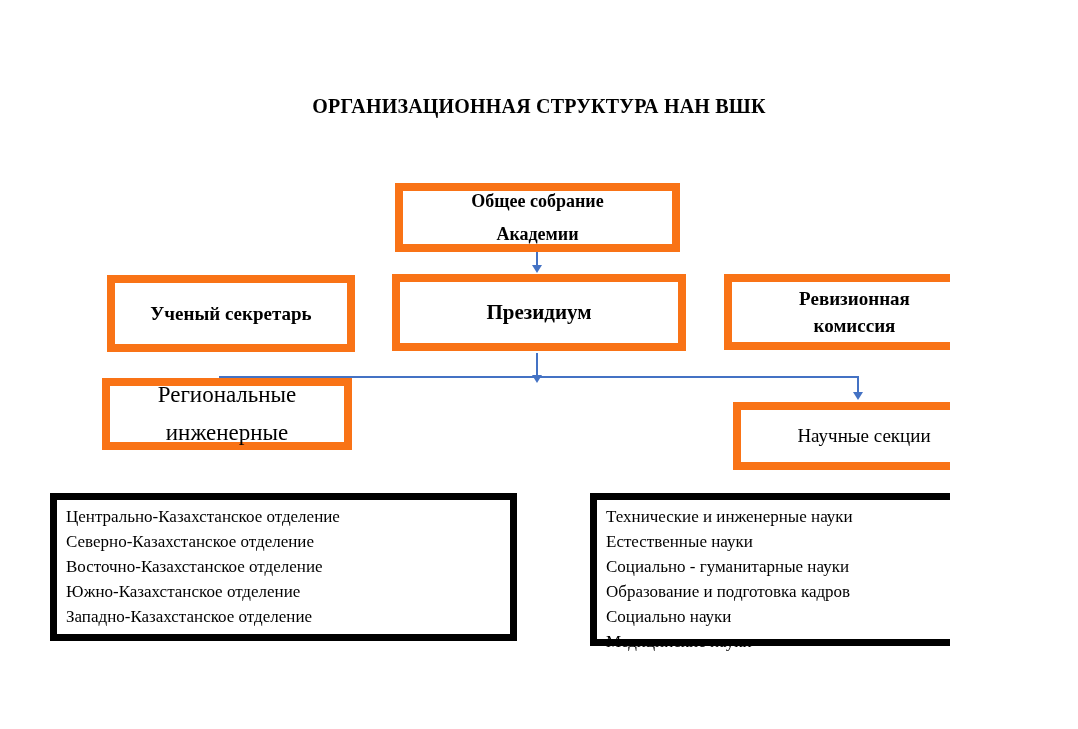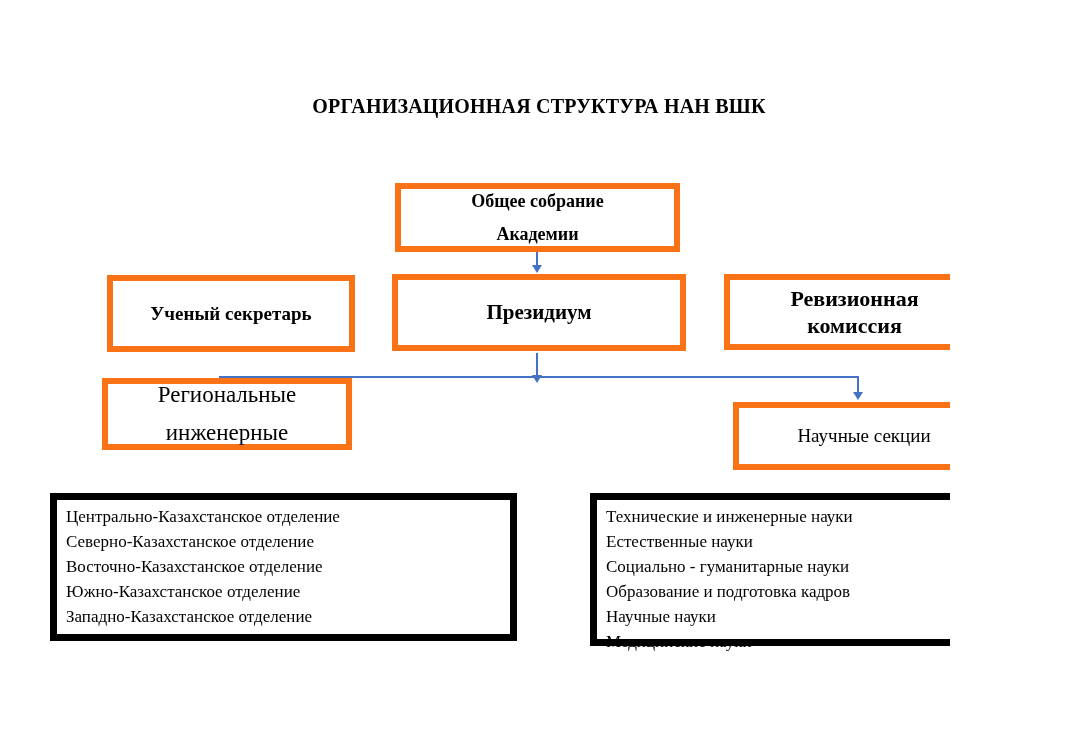--- a/index.html
+++ b/index.html
@@ -20,35 +20,35 @@
     left: 0;
     top: 95px;
     width: 1078px;
     text-align: center;
     font-weight: bold;
     font-size: 20px;
     letter-spacing: 0.2px;
   }
   .gbox {
     position: absolute;
-    border: 6px solid #f97316;
+    border: 8px solid #f97316;
     background: #ffffff;
     display: flex;
     flex-direction: column;
     align-items: center;
     justify-content: center;
     text-align: center;
   }
   .gbox .l { display: block; }
   .bold { font-weight: bold; }
 
   .box-assembly   { left: 395px; top: 183px; width: 285px; height: 69px; font-size: 18px; line-height: 33px; }
   .box-secretary  { left: 107px; top: 275px; width: 248px; height: 77px; font-size: 19px; }
   .box-presidium  { left: 392px; top: 274px; width: 294px; height: 77px; font-size: 21px; }
-  .box-audit      { left: 724px; top: 274px; width: 261px; height: 76px; font-size: 22px; line-height: 27px; }
+  .box-audit      { left: 724px; top: 274px; width: 261px; height: 76px; font-size: 19px; line-height: 27px; }
   .box-regional   { left: 102px; top: 378px; width: 250px; height: 72px; font-size: 23px; line-height: 30px; gap: 8px; }
   .box-sections   { left: 733px; top: 402px; width: 262px; height: 68px; font-size: 19px; }
 
   .vline, .hline {
     position: absolute;
     background: #4472c4;
   }
   .vline { width: 2px; }
   .hline { height: 2px; }
   .arrow-down {
@@ -131,17 +131,17 @@
       <div class="list-line">Восточно-Казахстанское отделение</div>
       <div class="list-line">Южно-Казахстанское отделение</div>
       <div class="list-line">Западно-Казахстанское отделение</div>
     </div>
 
   <div class="list-box list-right">
       <div class="list-line">Технические и инженерные науки</div>
       <div class="list-line">Естественные науки</div>
       <div class="list-line">Социально - гуманитарные науки</div>
       <div class="list-line">Образование и подготовка кадров</div>
-      <div class="list-line">Научные науки</div>
+      <div class="list-line">Социально науки</div>
       <div class="list-line">Медицинские науки</div>
     </div>
 
 </div>
 
 </body></html>

